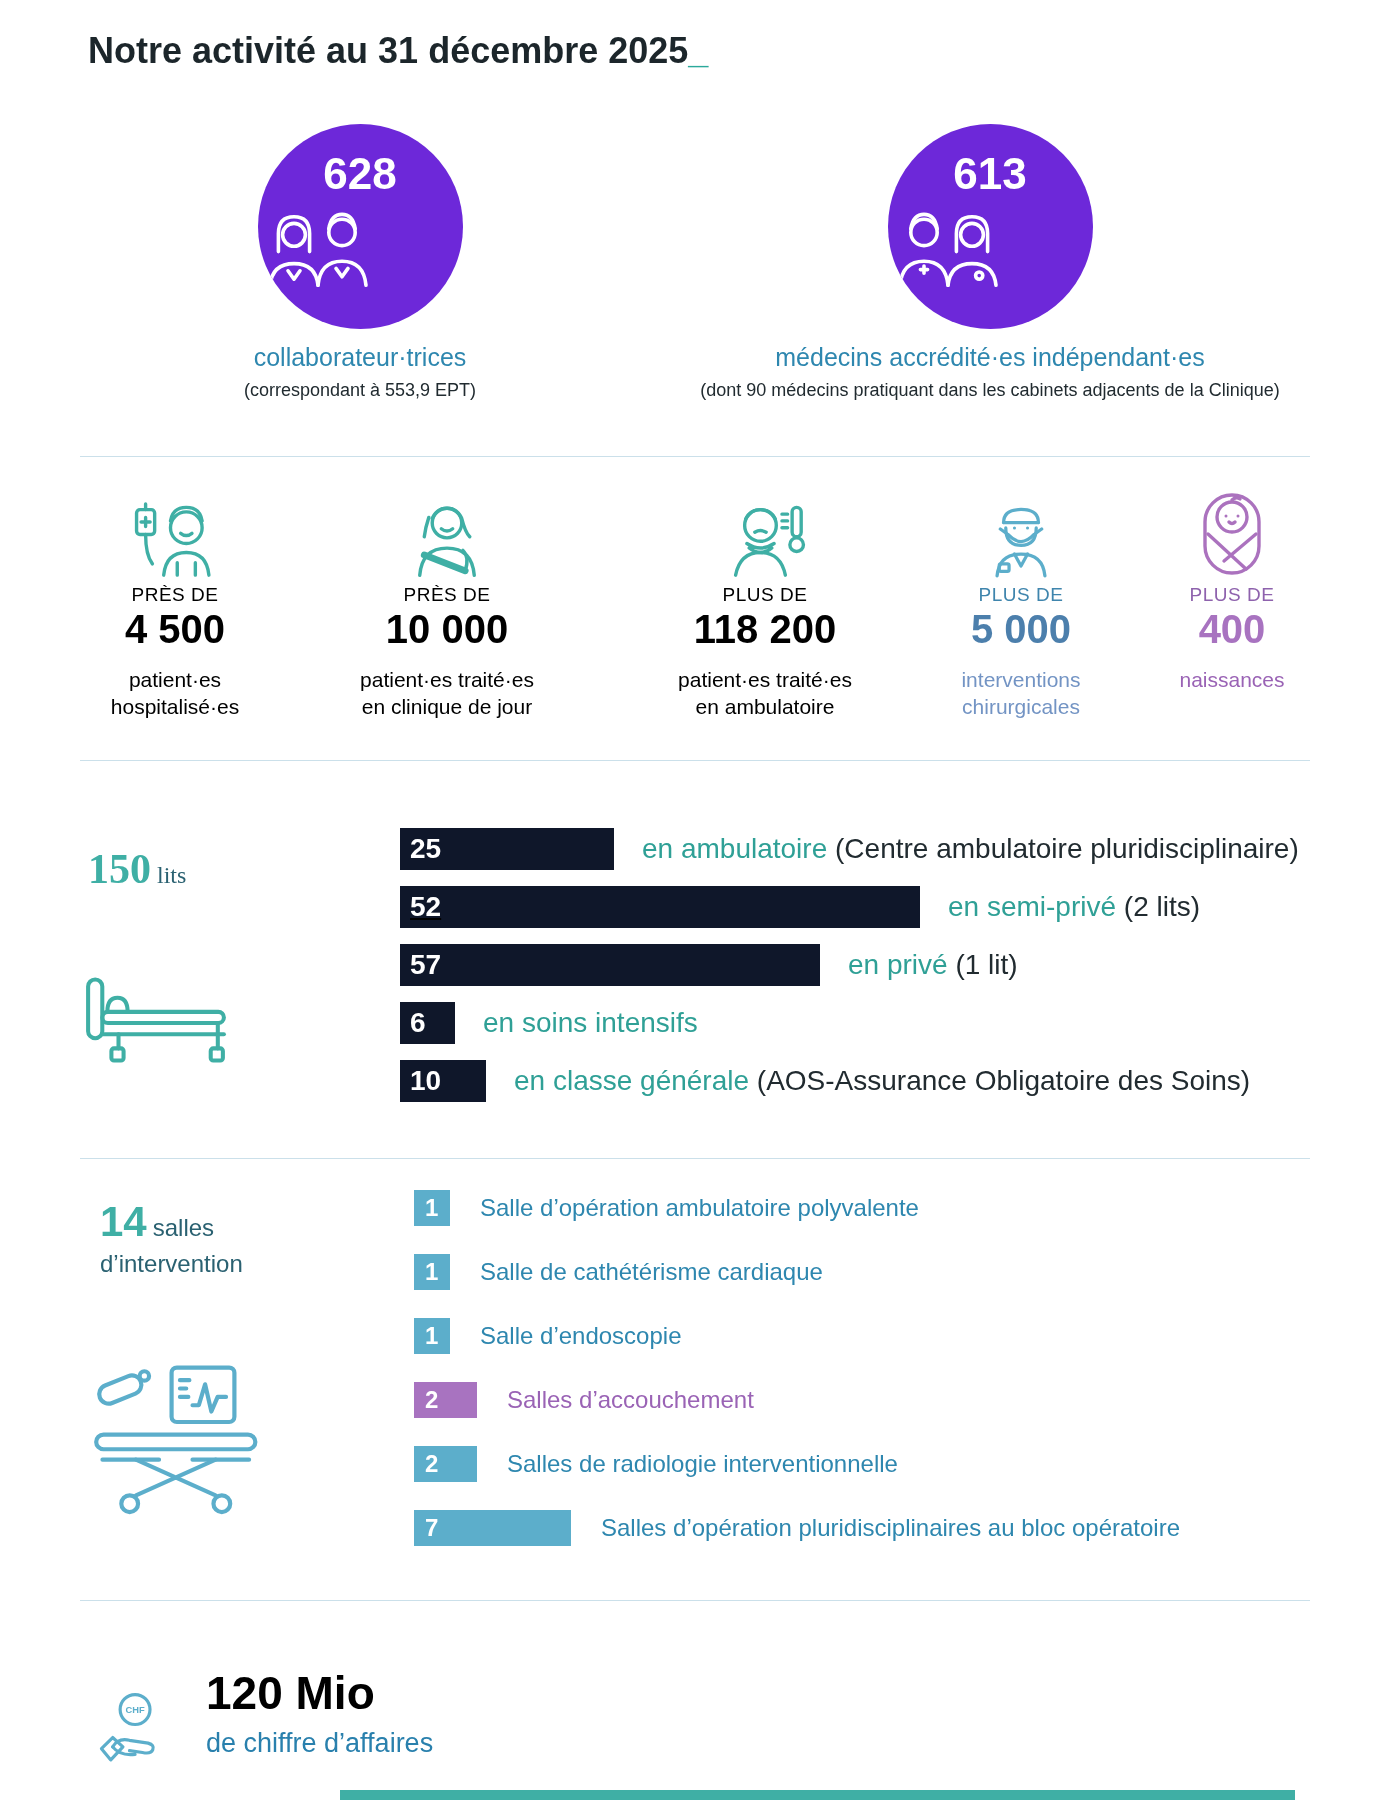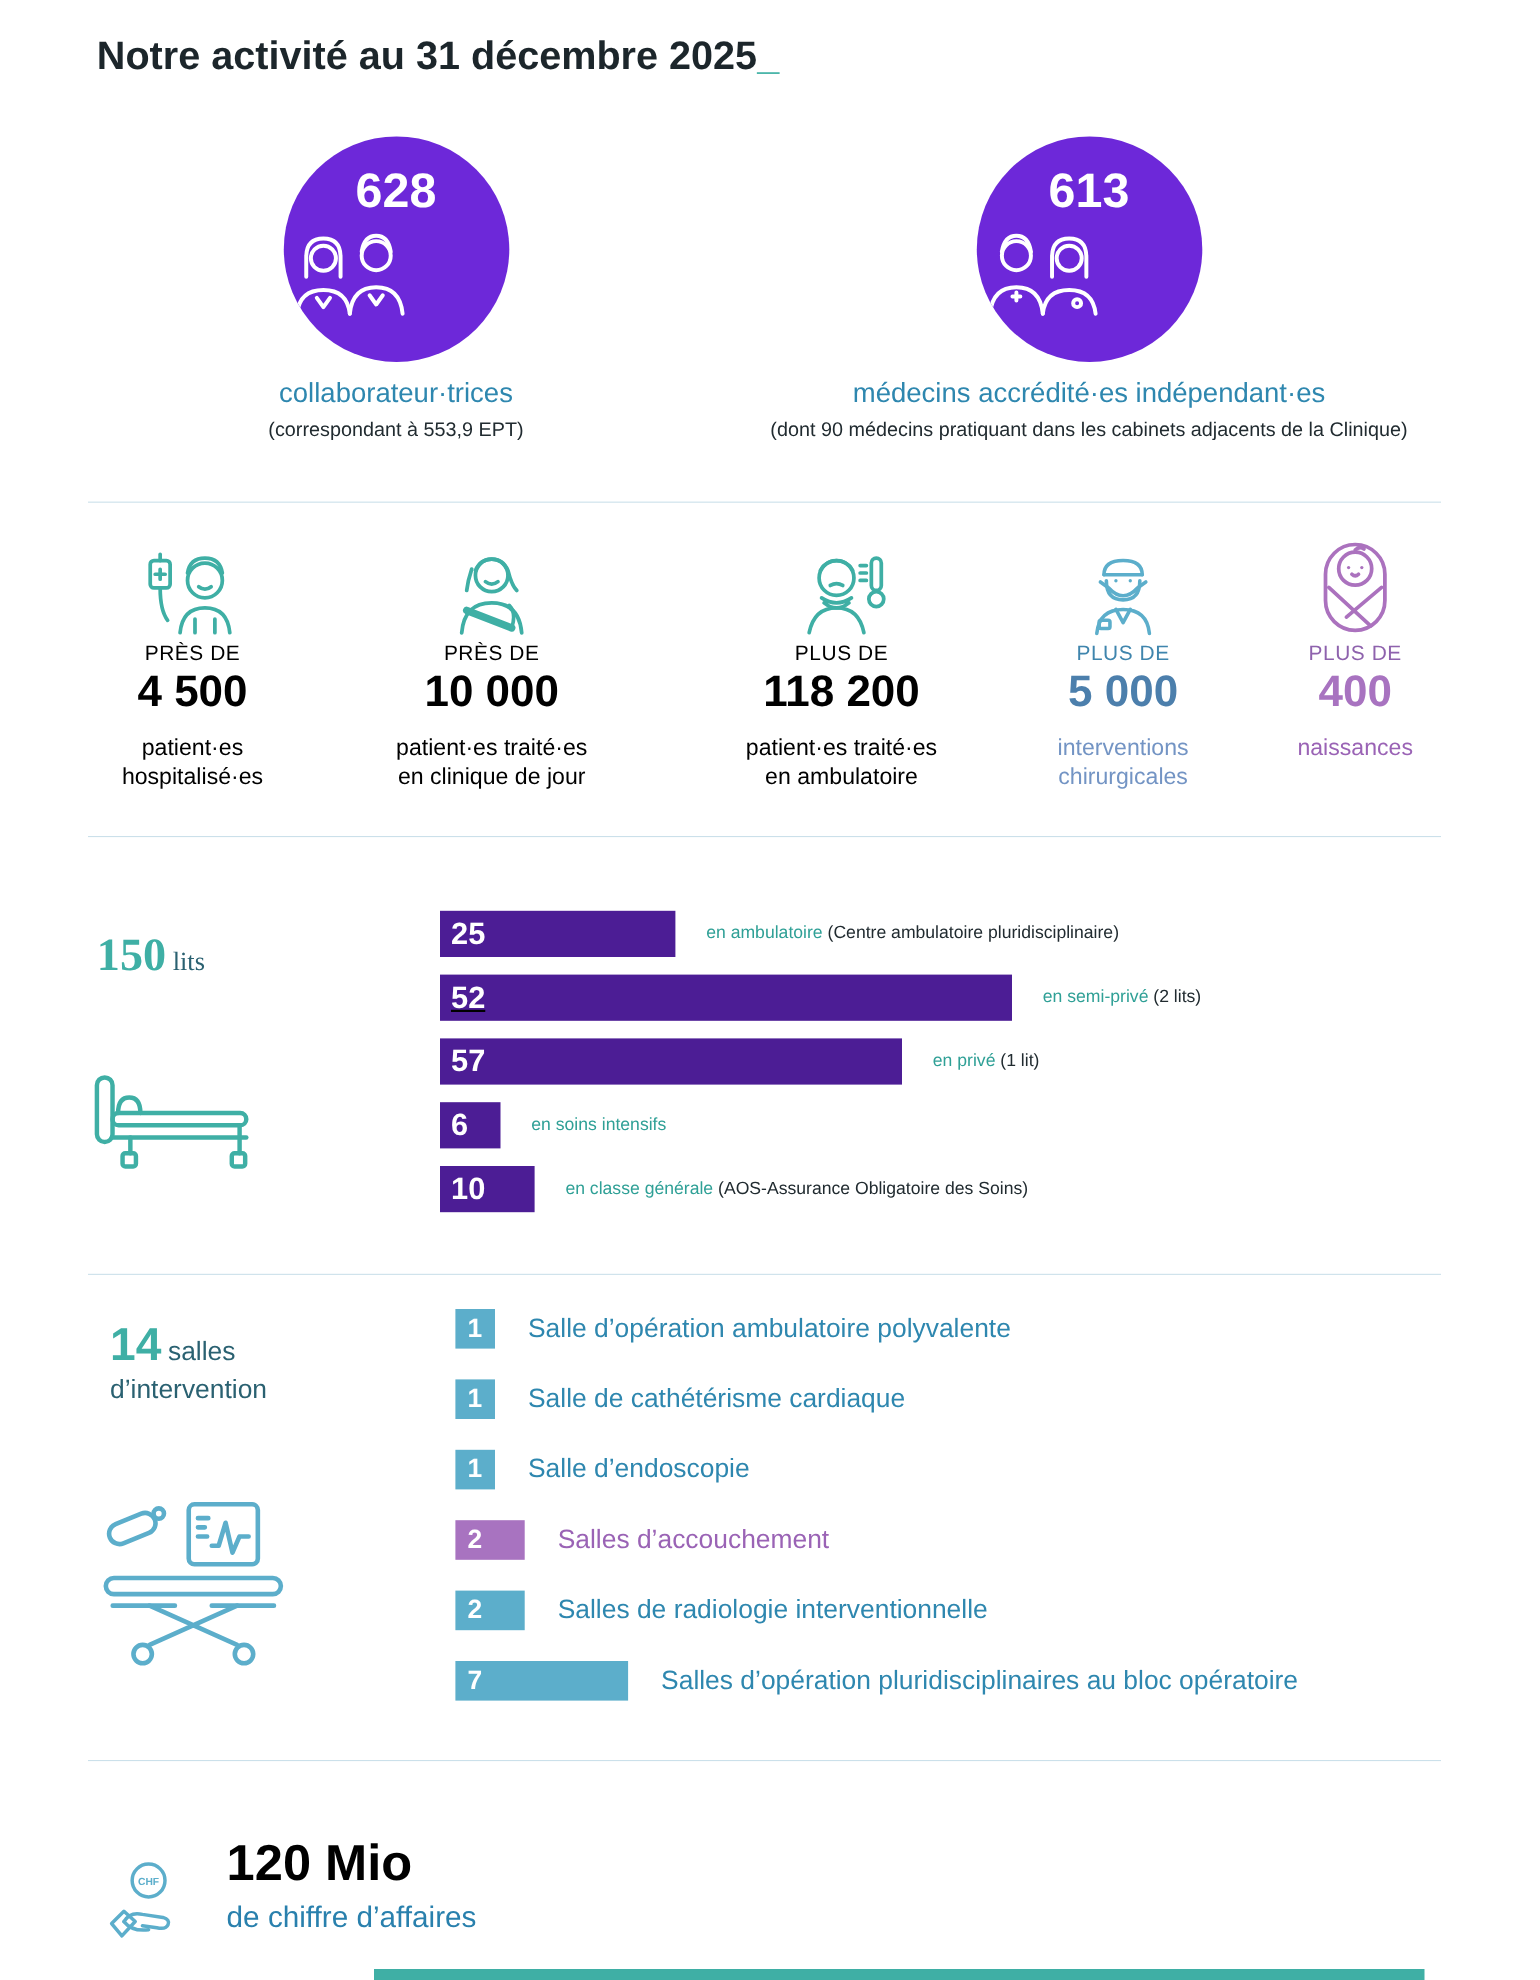--- a/index.html
+++ b/index.html
@@ -40,23 +40,23 @@
   .section-stat .big { font-size:42px; font-weight:bold; color:#3fafa5; margin-right:6px; }
   .beds-stat { left:88px; top:845px;font-family:Liberation Serif, serif; }
   .rooms-stat { left:100px; top:1196px; line-height:1.25; }
 
   .beds-icon { position:absolute; left:80px; top:975px; }
   .rooms-icon { position:absolute; left:92px; top:1365px; }
 
   
   .beds-bars { position:absolute; left:400px; top:828px; }
   .bar-row { display:flex; align-items:center; margin-bottom:16px; }
-  .beds-bars .bar { height:42px; background:#4c1d95; }
+  .beds-bars .bar { height:42px; background:#0f172a; }
   .beds-bars .bar .bn { display:block; padding-left:10px; font-size:28px; font-weight:bold; color:#fff; line-height:42px; }
-  .beds-bars .bar-label { margin-left:28px; font-size:16px; line-height:42px; white-space:nowrap;text-align:center; }
+  .beds-bars .bar-label { margin-left:28px; font-size:28px; line-height:42px; white-space:nowrap;text-align:center; }
   .bar-label .hl { color:#2fa096; }
   .bar-label .rest { color:#212b30; }
 
   
   .rooms-bars { position:absolute; left:414px; top:1190px; }
   .rooms-bars .bar-row { margin-bottom:28px; }
   .rooms-bars .bar { height:36px; background:#5caecb; }
   .rooms-bars .bar.purple { background:#a873c0; }
   .rooms-bars .bar .bn { display:block; padding-left:11px; font-size:24px; font-weight:bold; color:#fff; line-height:36px; }
   .rooms-bars .bar-label { margin-left:30px; font-size:24px; line-height:36px; white-space:nowrap; color:#2e87af; }

